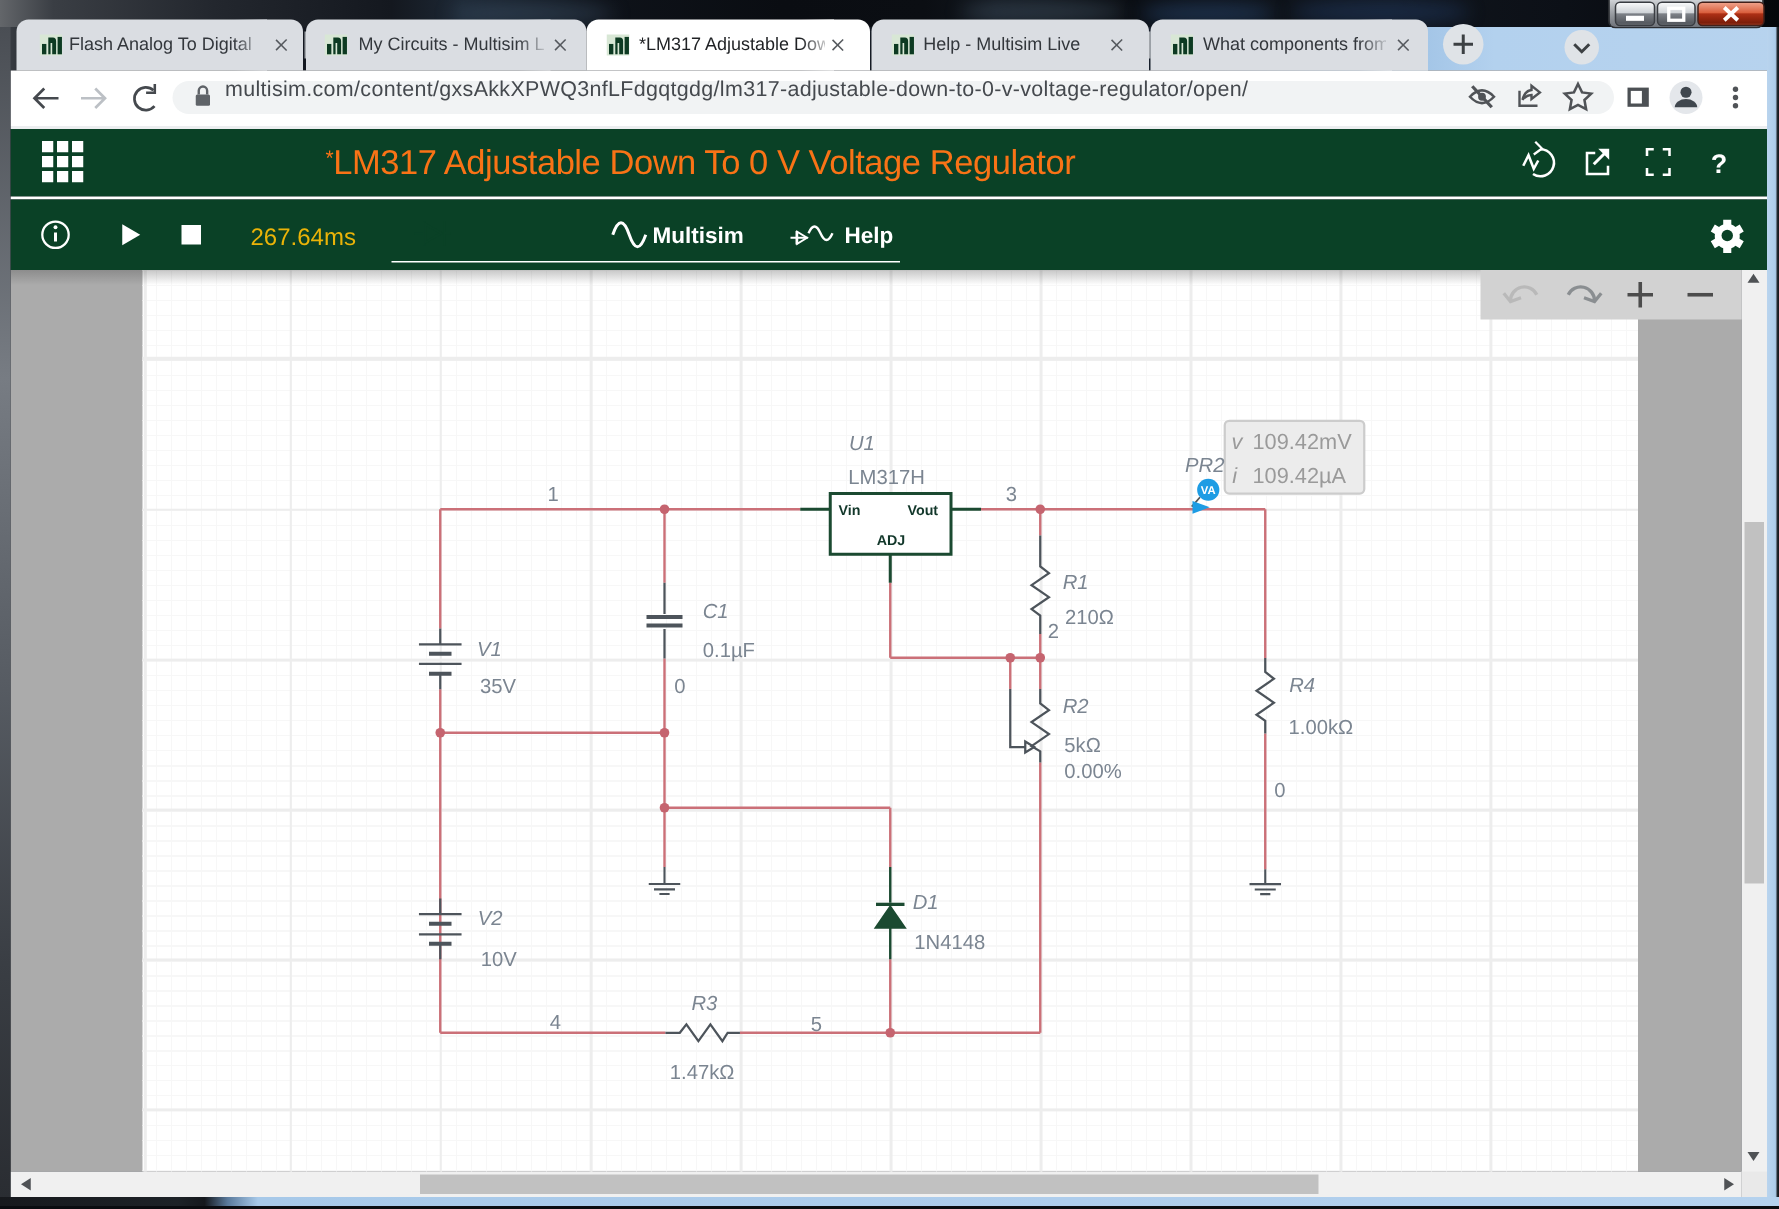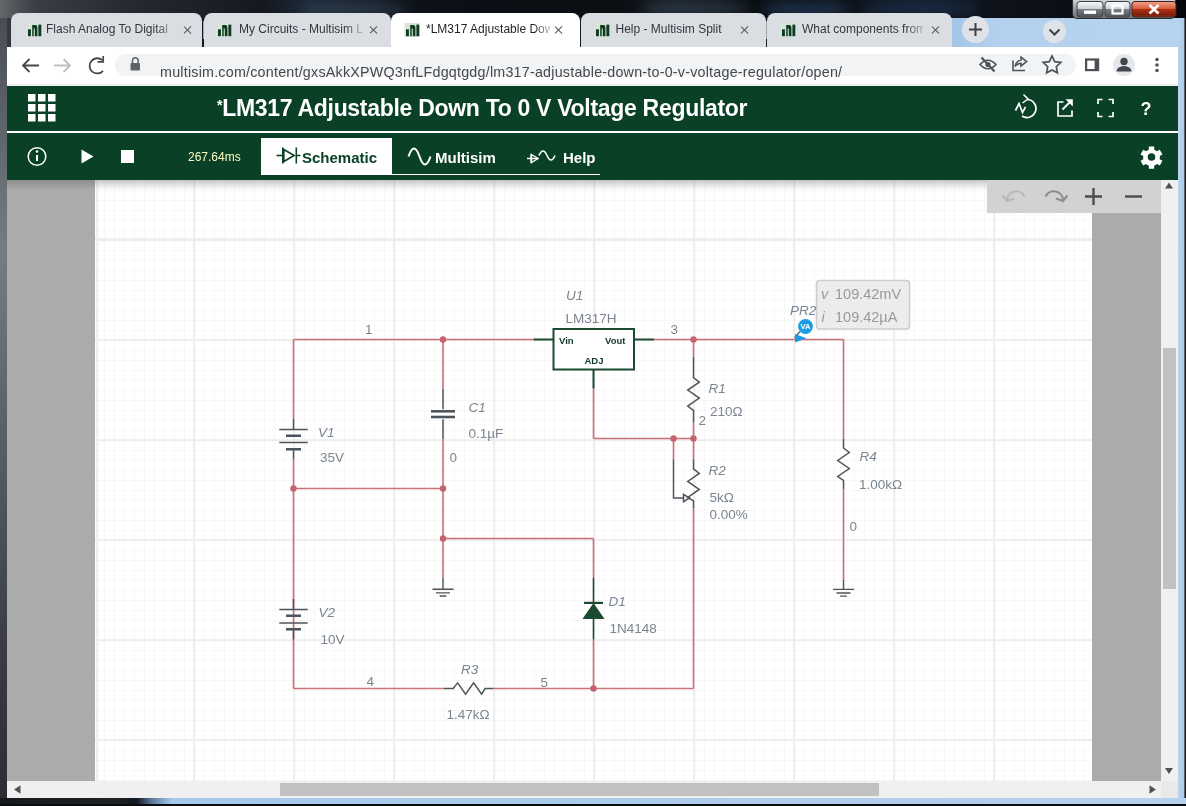--- a/index.html
+++ b/index.html
@@ -31,26 +31,26 @@
   #omnibox { position:absolute; left:108px; top:7px; width:961px; height:22px; border-radius:11px; background:#f1f3f4; }
   #urltext { position:absolute; left:42px; top:5px; font-size:14.3px; color:#45494e; letter-spacing:0.22px; white-space:nowrap; }
 
   
   #winbtns { left:1072px; top:0; width:104px; height:19px; background:linear-gradient(180deg,#cfd2d6,#8f9398 60%,#6f737a); border:1px solid #2a2d31; border-top:none; border-radius:0 0 5px 5px; }
 
   
   #greenhdr { left:7px; top:86px; width:1171px; height:45px; background:#0a4126; }
   #hdrsep { left:7px; top:131px; width:1171px; height:2px; background:#ffffff; }
   #toolbar2 { left:7px; top:133px; width:1171px; height:47px; background:#0a4126; }
-  #mstitle { position:absolute; left:210px; top:8.5px; color:#ffffff; font-size:23px; font-weight:bold; letter-spacing:-0.3px; white-space:nowrap; }
+  #mstitle { position:absolute; left:210px; top:8.5px; color:#f97316; font-size:23px; font-weight:normal; letter-spacing:-0.3px; white-space:nowrap; }
   #mstitle sup { font-size:14px; vertical-align:6px; }
   .vtab { position:absolute; top:5px; height:35.5px; color:#ffffff; font-size:15px; font-weight:bold; }
   .vtab.active { background:#ffffff; color:#0a4126; }
   #tabunderline { position:absolute; left:254px; top:40.5px; width:339px; height:1.6px; background:#ffffff; }
-  #simtime { position:absolute; left:160px; top:17px; font-size:12px; color:#fef9c3;margin-left:21px; }
+  #simtime { position:absolute; left:160px; top:17px; font-size:16px; color:#eab308; }
 
   
   #canvas { left:7px; top:180px; width:1154px; height:601px; background:#ababab; }
   #sheet { position:absolute; left:88px; top:0; width:997px; height:601px; background-color:#ffffff;
     background-image:
       repeating-linear-gradient(180deg, #ededed 0 1.6px, transparent 1.6px 100px),
       repeating-linear-gradient(90deg, #ededed 0 1.6px, transparent 1.6px 100px),
       repeating-linear-gradient(180deg, #f7f7f7 0 1px, transparent 1px 10px),
       repeating-linear-gradient(90deg, transparent 0 9px, #f7f7f7 9px 10px);
     background-position: 0 59.2px, 98.2px 0, 0 0, 0 0; }
@@ -115,21 +115,21 @@
     <div class="fade"></div>
   <div class="favicon" style="left:13px;"><svg width="16" height="16" viewBox="0 0 16 16">
         <rect x="0.5" y="1" width="15" height="14" fill="#d8e7d5"></rect>
         <rect x="2" y="7.3" width="2.9" height="6.9" fill="#0d3a22"></rect>
         <path d="M6.2 14.2 V3 H9.3 Q11.4 3 11.4 5.4 V14.2 H8.8 V6.6 H7.7 V14.2 Z" fill="#0d3a22"></path>
         <rect x="12.4" y="2.6" width="2.9" height="11.6" fill="#0d3a22"></rect>
       </svg></div>
     <div class="tabx" style="left:162px;"></div>
 </div>
 <div class="tab" style="left:580.5px; width:185px;">
-  <div class="title" style="width:122px;">Help - Multisim Split</div>
+  <div class="title" style="width:122px;">Help - Multisim Live</div>
   <div class="favicon" style="left:13px;"><svg width="16" height="16" viewBox="0 0 16 16">
         <rect x="0.5" y="1" width="15" height="14" fill="#d8e7d5"></rect>
         <rect x="2" y="7.3" width="2.9" height="6.9" fill="#0d3a22"></rect>
         <path d="M6.2 14.2 V3 H9.3 Q11.4 3 11.4 5.4 V14.2 H8.8 V6.6 H7.7 V14.2 Z" fill="#0d3a22"></path>
         <rect x="12.4" y="2.6" width="2.9" height="11.6" fill="#0d3a22"></rect>
       </svg></div>
     <div class="tabx" style="left:158px;"></div>
 </div>
 <div class="tabsep" style="left:766px;"></div>
 <div class="tab" style="left:767px; width:185px;">
@@ -150,33 +150,30 @@
   </svg>
 <div class="ntbtn" style="left:1043px; top:20px; width:23px; height:23px;"></div>
 <svg class="abs" style="left:1043px; top:20px;" width="23" height="23">
     <path d="M6.5 9.5 l5 5 l5 -5" stroke="#3c4043" stroke-width="2" fill="none"></path>
   </svg>
 
 <div class="abs" id="winbtns"></div>
 
 <div class="abs" id="toolbar">
   <div id="omnibox"></div>
-  <div id="urltext" style="left:153px;margin-top:12px;">multisim.com/content/gxsAkkXPWQ3nfLFdgqtgdg/lm317-adjustable-down-to-0-v-voltage-regulator/open/</div>
+  <div id="urltext" style="left:143px;">multisim.com/content/gxsAkkXPWQ3nfLFdgqtgdg/lm317-adjustable-down-to-0-v-voltage-regulator/open/</div>
 </div>
 <div class="abs" id="toolbar-lowedge"></div>
 
 <div class="abs" id="greenhdr">
   <div id="mstitle"><sup>*</sup>LM317 Adjustable Down To 0 V Voltage Regulator</div>
 </div>
 <div class="abs" id="hdrsep"></div>
 <div class="abs" id="toolbar2">
   <div id="simtime">267.64ms</div>
-  <div class="vtab active" style="left:254px; width:131px;">
-      <span style="position:absolute;left:41px;top:11px;">Schematic</span>
-    </div>
   <div class="vtab" style="left:400px;">
       <span style="position:absolute;left:28px;top:11px;">Multisim</span>
     </div>
   <div class="vtab" style="left:520px;">
       <span style="position:absolute;left:36px;top:11px;">Help</span>
     </div>
   <div id="tabunderline"></div>
 </div>
 
 <div class="abs" id="canvas">

